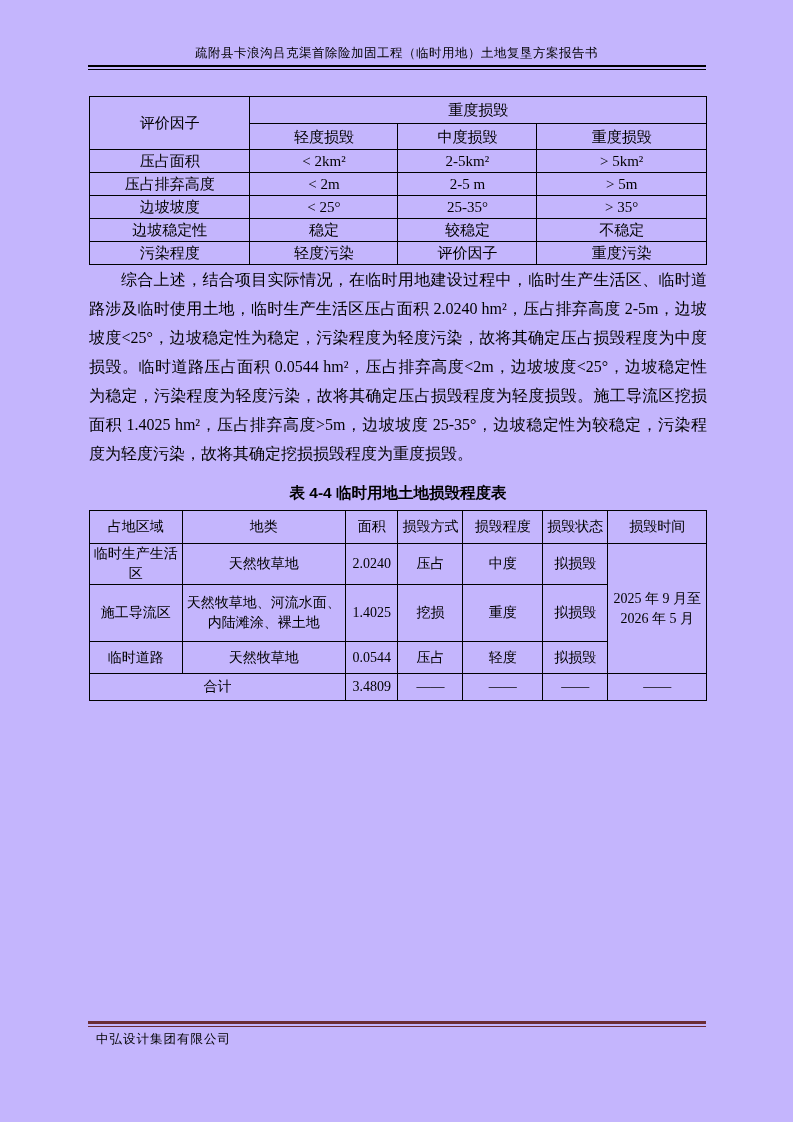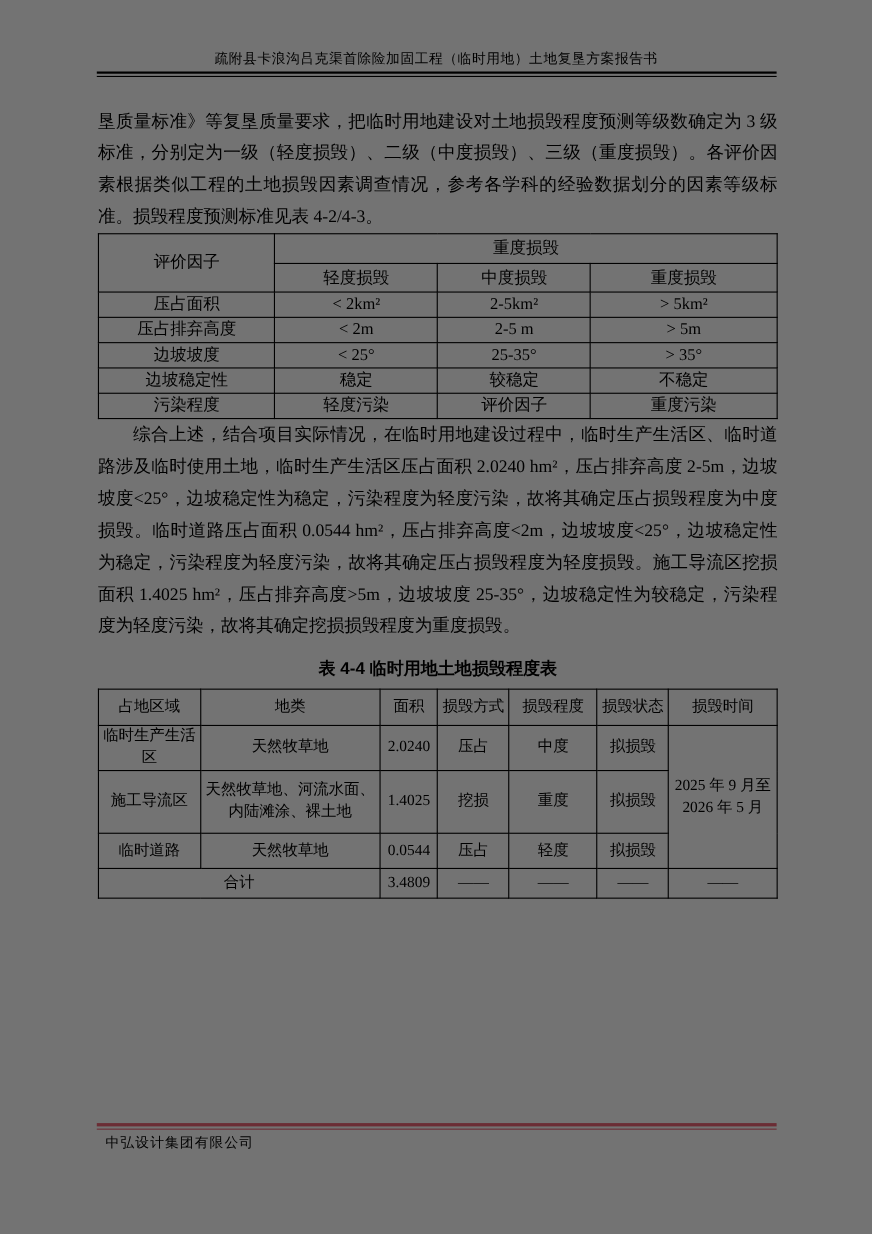--- a/index.html
+++ b/index.html
@@ -1,20 +1,20 @@
 <!DOCTYPE html>
 <html><head>
 <meta charset="utf-8">
 <style>
   html, body { margin: 0; padding: 0; background: #e8e8e8; }
   .page {
     position: relative;
     width: 793px; height: 1122px;
     margin: 0 auto;
-    background: #737373;
+    background: #c4b5fd;
     font-family: "Liberation Serif", "DejaVu Serif", serif;
     color: #000;
     overflow: hidden;
   }
   
   .doc-header {
     position: absolute; top: 45px; left: 0; right: 0;
     text-align: center;
     font-size: 12.5px; letter-spacing: 0.5px;
   }
@@ -86,21 +86,20 @@
 </head>
 <body>
 
 <div class="page">
 
   <div class="doc-header">疏附县卡浪沟吕克渠首除险加固工程（临时用地）土地复垦方案报告书</div>
   <div class="header-rule"></div>
 
   <div class="content">
 
-    <p class="body-par">垦质量标准》等复垦质量要求，把临时用地建设对土地损毁程度预测等级数确定为 3 级标准，分别定为一级（轻度损毁）、二级（中度损毁）、三级（重度损毁）。各评价因素根据类似工程的土地损毁因素调查情况，参考各学科的经验数据划分的因素等级标准。损毁程度预测标准见表 4-2/4-3。</p>
 
 
     <table class="doc-table t43">
       <colgroup>
         <col style="width:26%">
           <col style="width:24%">
           <col style="width:22.5%">
           <col style="width:27.5%">
       </colgroup>
       <tbody>

